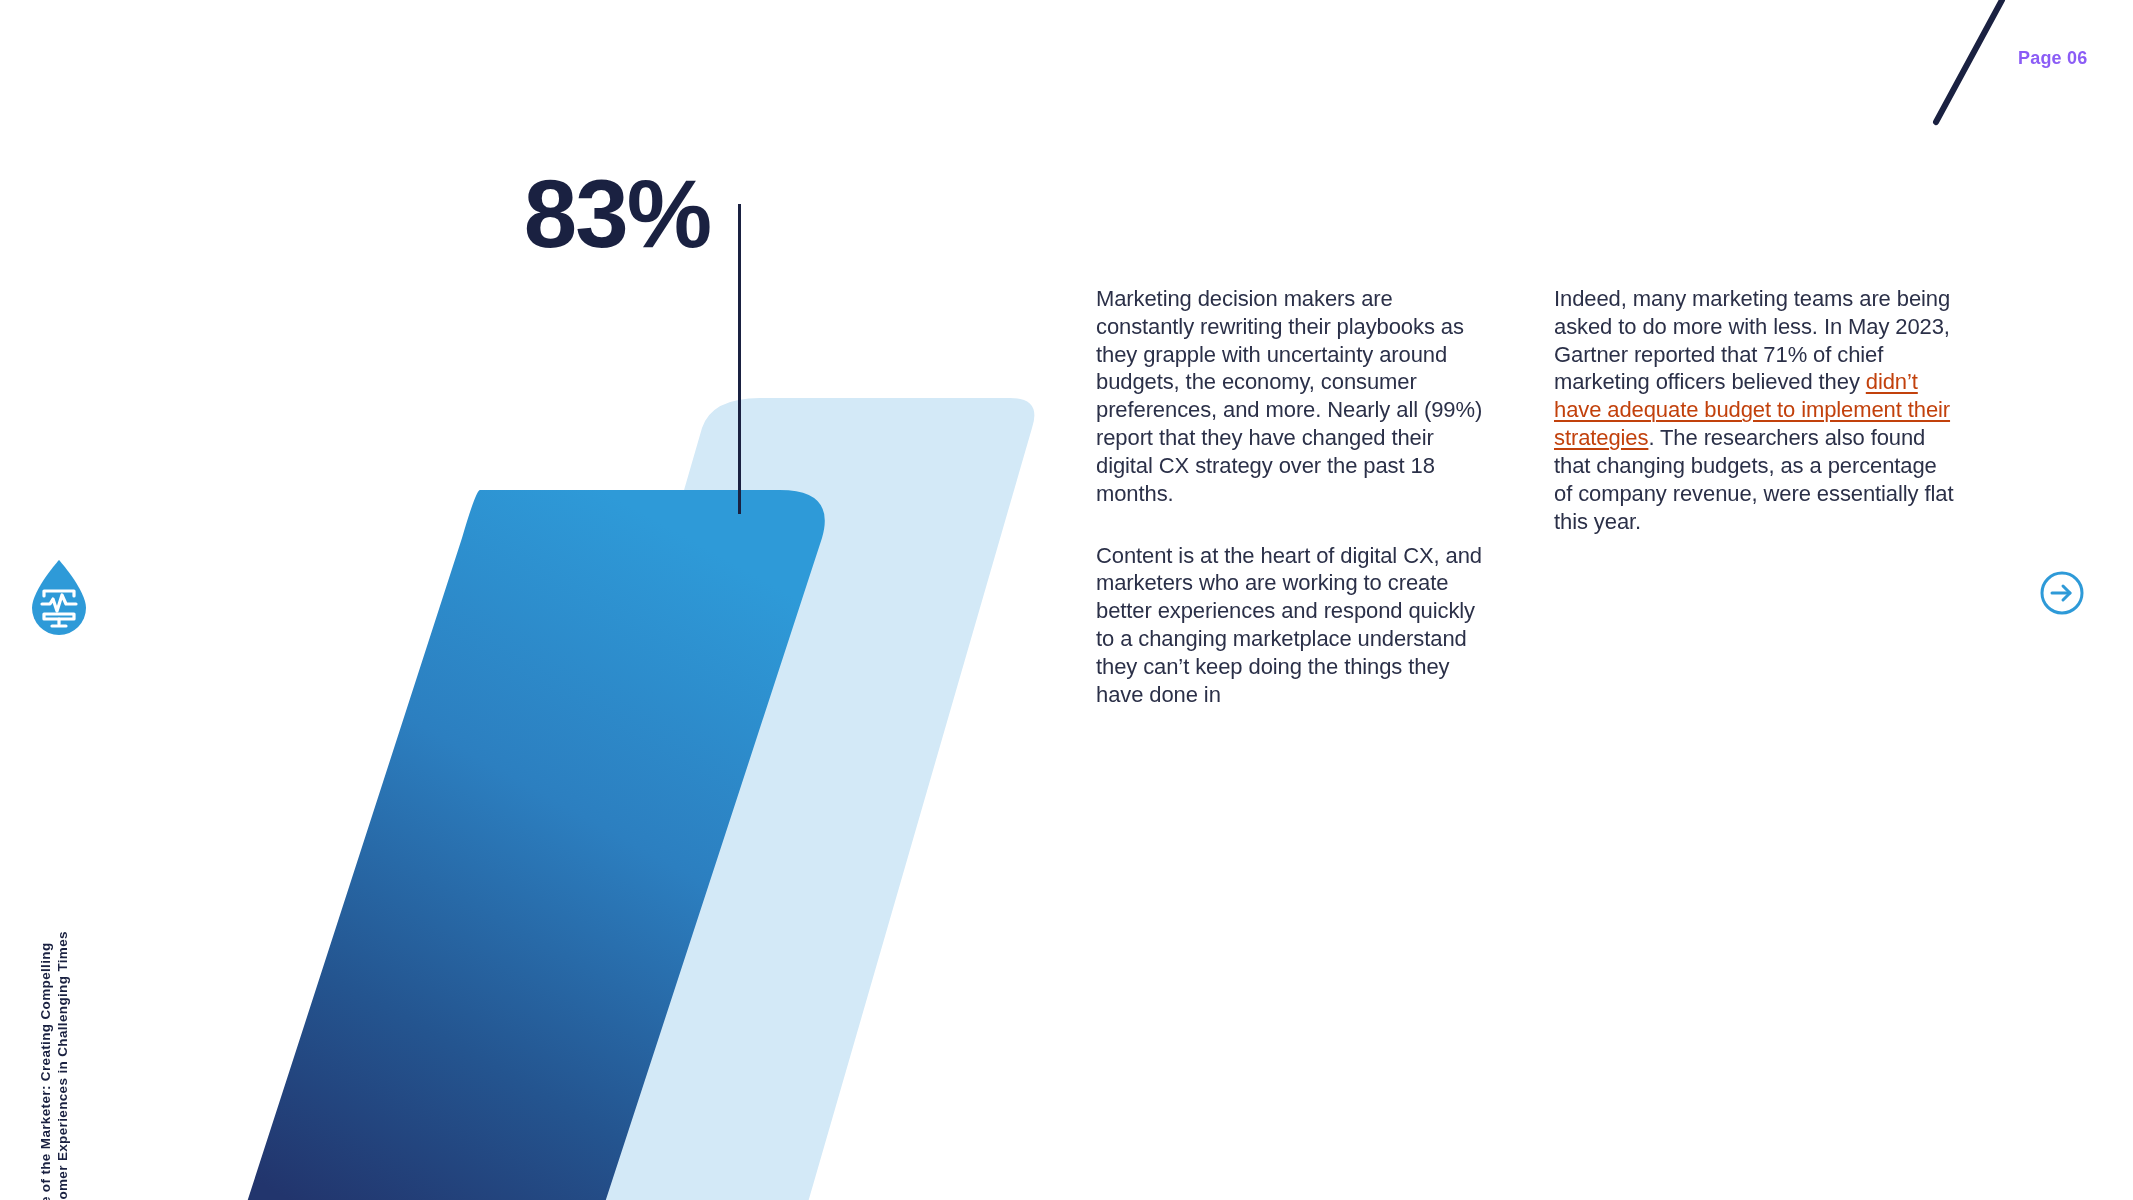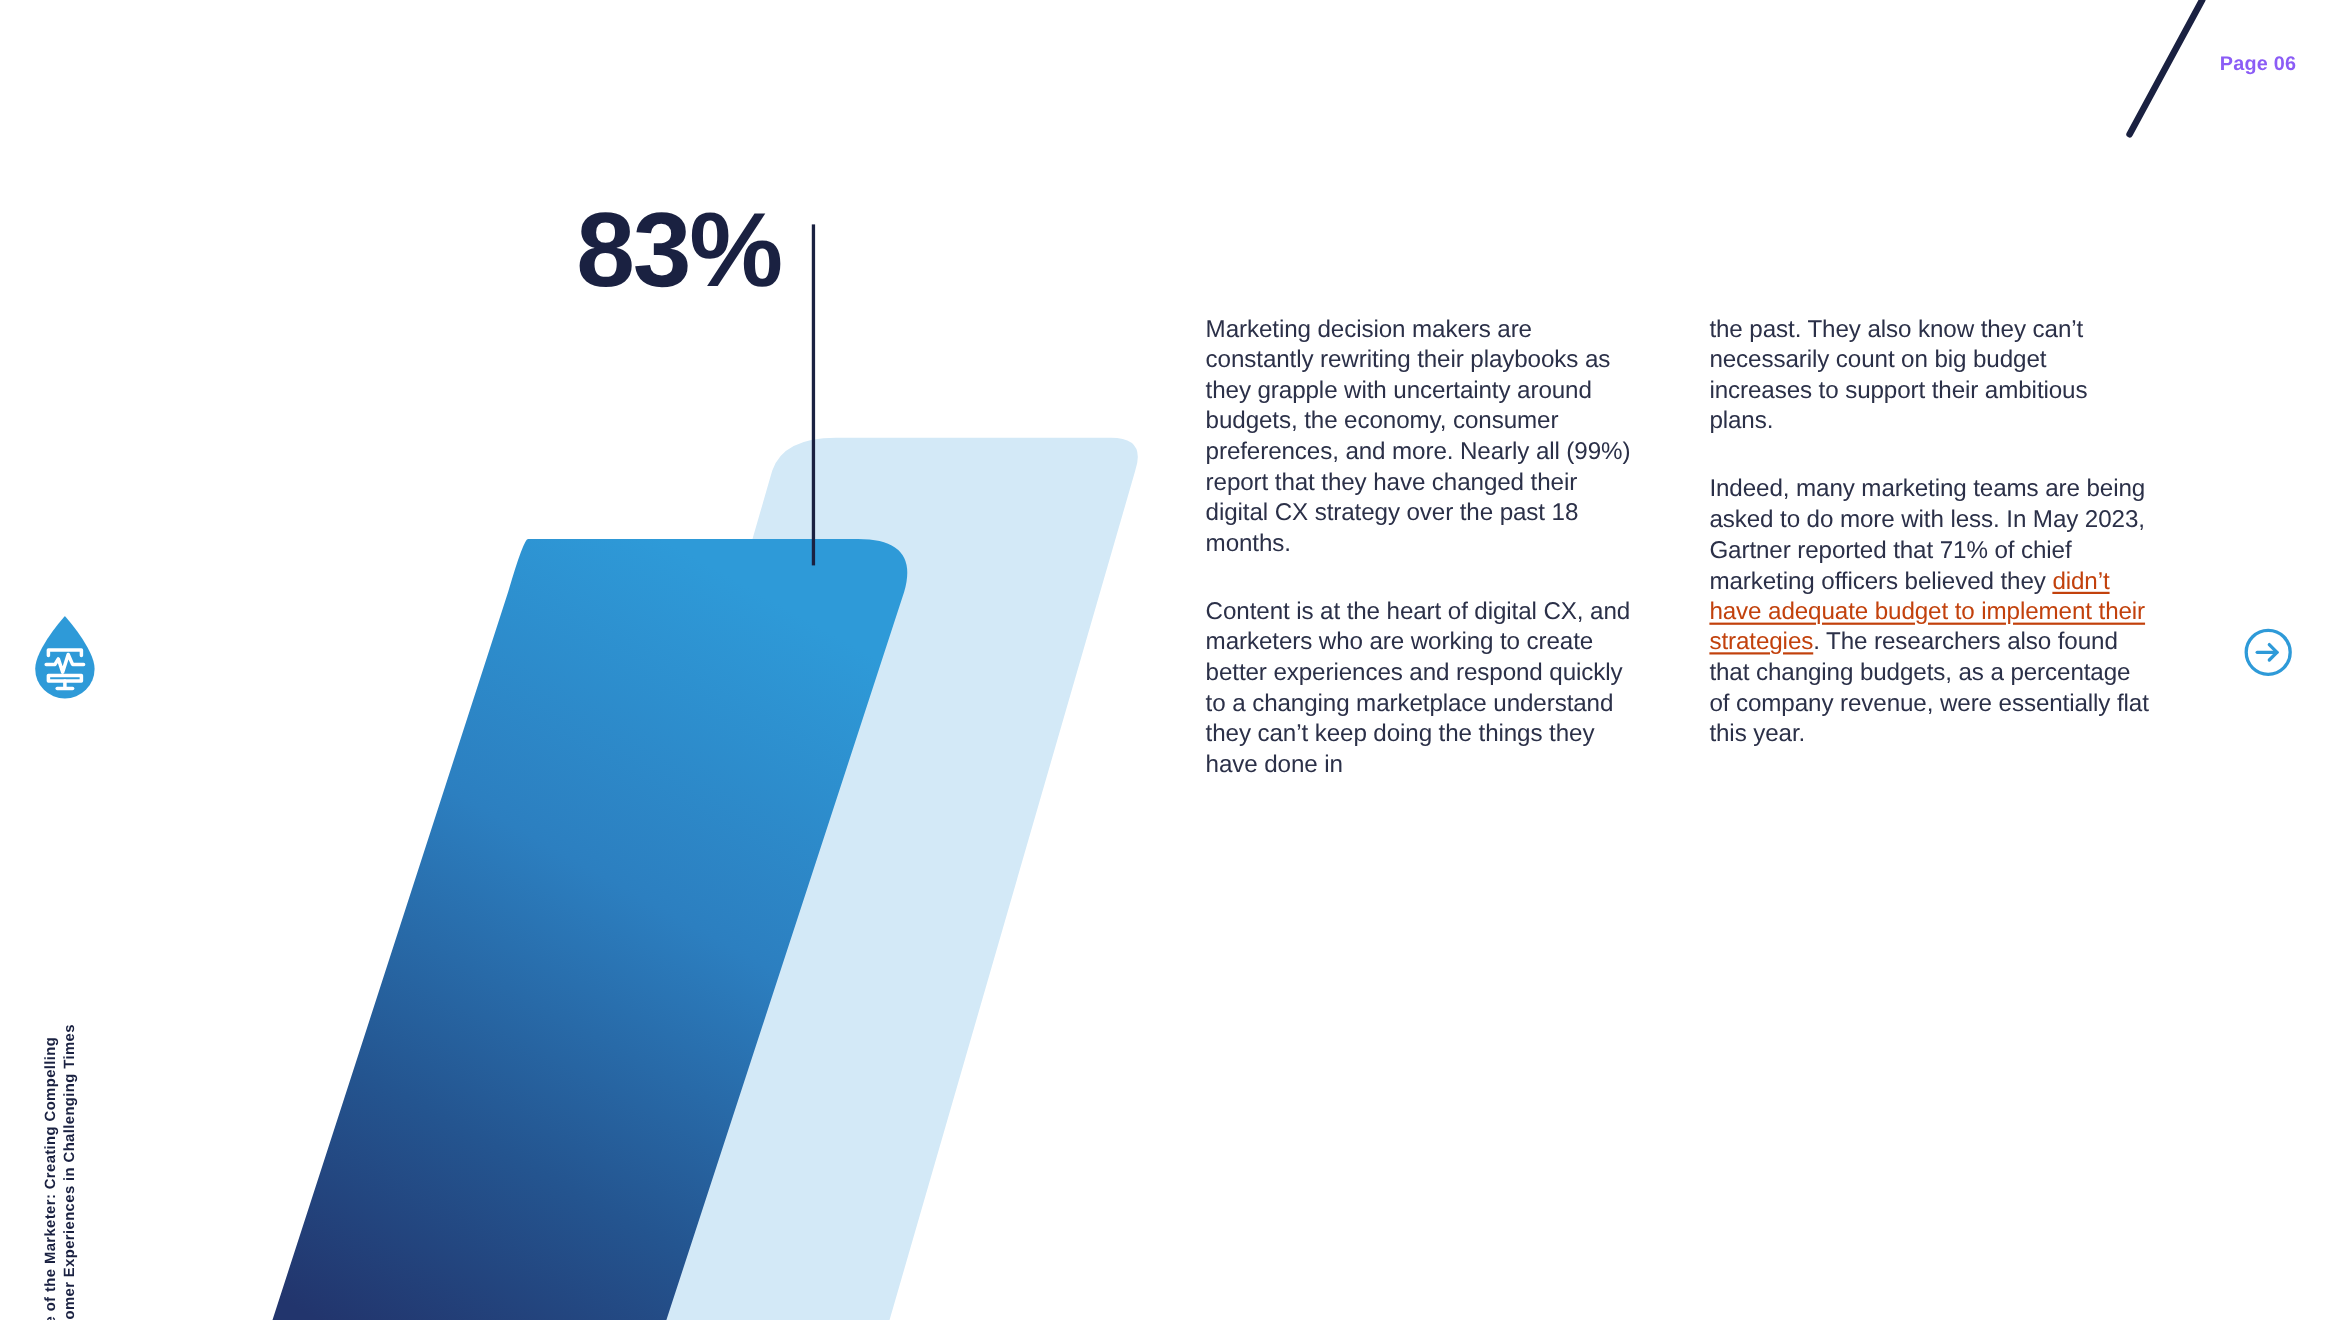--- a/index.html
+++ b/index.html
@@ -76,21 +76,21 @@
     top: 204px;
     width: 3px;
     height: 310px;
     background: #1a2141;
   }
 
   
   .headline-block {
     position: absolute;
     left: 160px;
-    top: 184px;
+    top: 170px;
     width: 550px;
     text-align: right;
     color: #1a2141;
   }
   .stat-number {
     font-size: 96px;
     font-weight: 800;
     line-height: 0.92;
     letter-spacing: -2px;
     margin: 0 0 14px 0;
@@ -184,21 +184,20 @@
 <div class="headline-block">
   <div class="stat-number">83%</div>
 </div>
 
 <div class="copy">
   <div class="copy-col">
     <p>Marketing decision makers are constantly rewriting their playbooks as they grapple with uncertainty around budgets, the economy, consumer preferences, and more. Nearly all (99%) report that they have changed their digital CX strategy over the past 18 months.</p>
     <p>Content is at the heart of digital CX, and marketers who are working to create better experiences and respond quickly to a changing marketplace understand they can’t keep doing the things they have done in</p>
   </div>
   <div class="copy-col">
-    <p>the past. They also know they can’t necessarily count on big budget increases to support their ambitious plans.</p>
     <p>
       <span>Indeed, many marketing teams are being asked to do more with less. In May 2023, Gartner reported that 71% of chief marketing officers believed they </span><a class="copy-link" href="#">didn’t have adequate budget to implement their strategies</a><span>. The researchers also found that changing budgets, as a percentage of company revenue, were essentially flat this year.</span>
     </p>
   </div>
 </div>
 
 <svg class="next-button" viewBox="0 0 46 46" xmlns="http://www.w3.org/2000/svg">
   <circle cx="23" cy="23" r="20" fill="none" stroke="#2e9ad8" stroke-width="3"></circle>
   <g fill="none" stroke="#2e9ad8" stroke-width="3" stroke-linecap="round" stroke-linejoin="round">
     <line x1="13" y1="23" x2="31" y2="23"></line>

